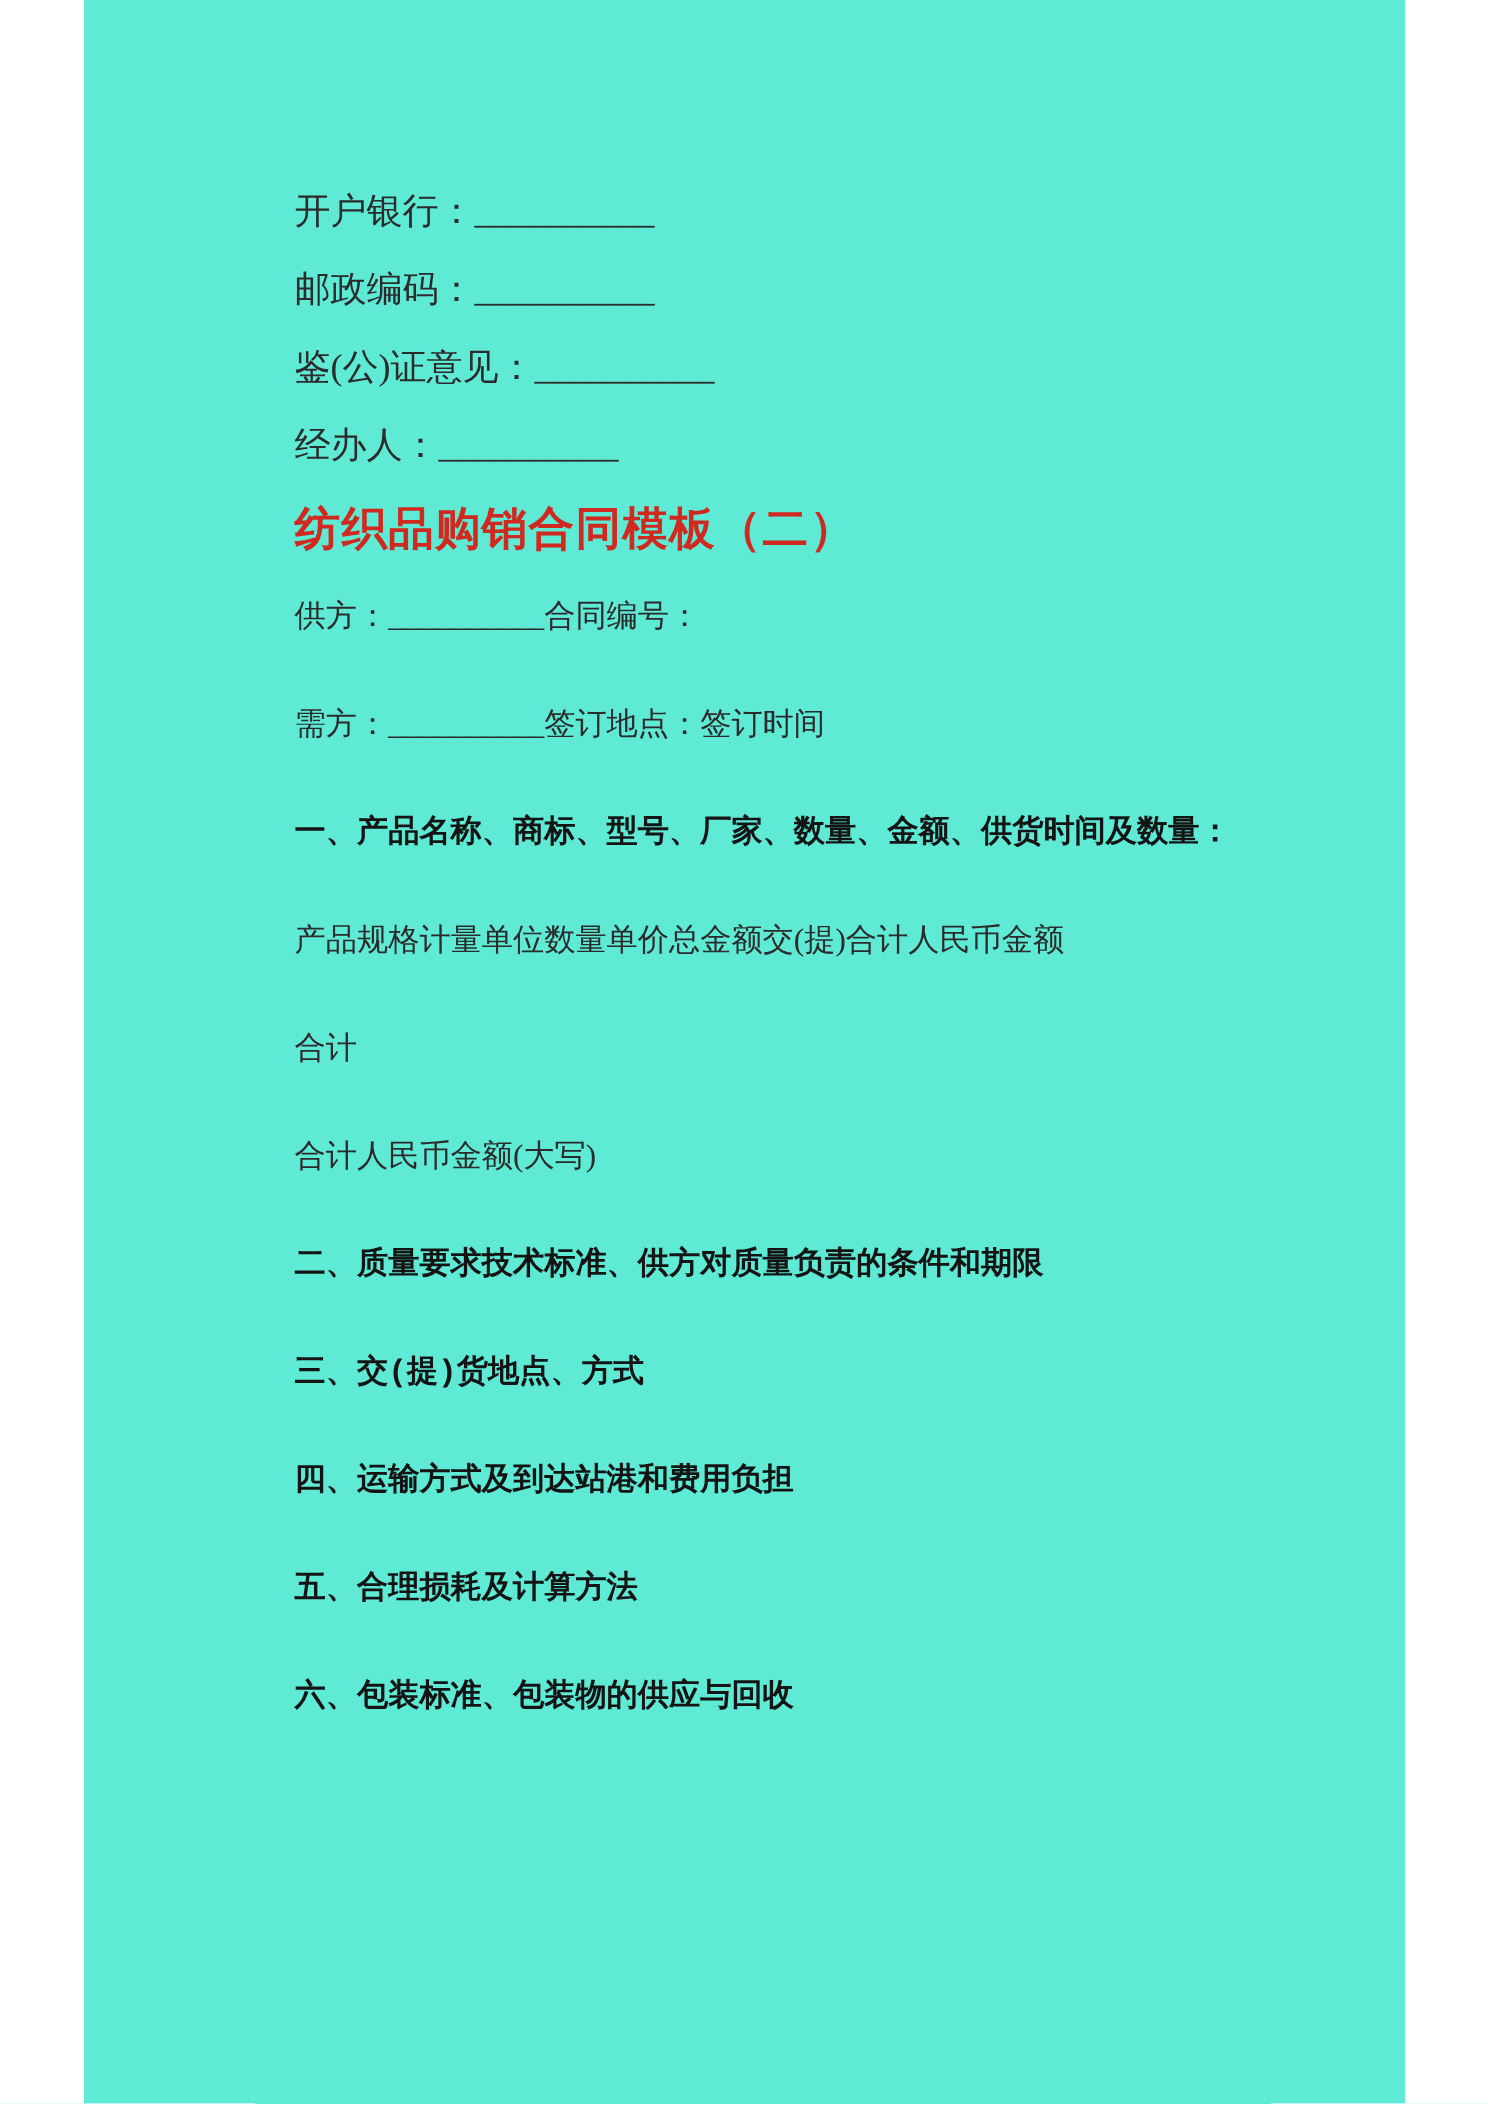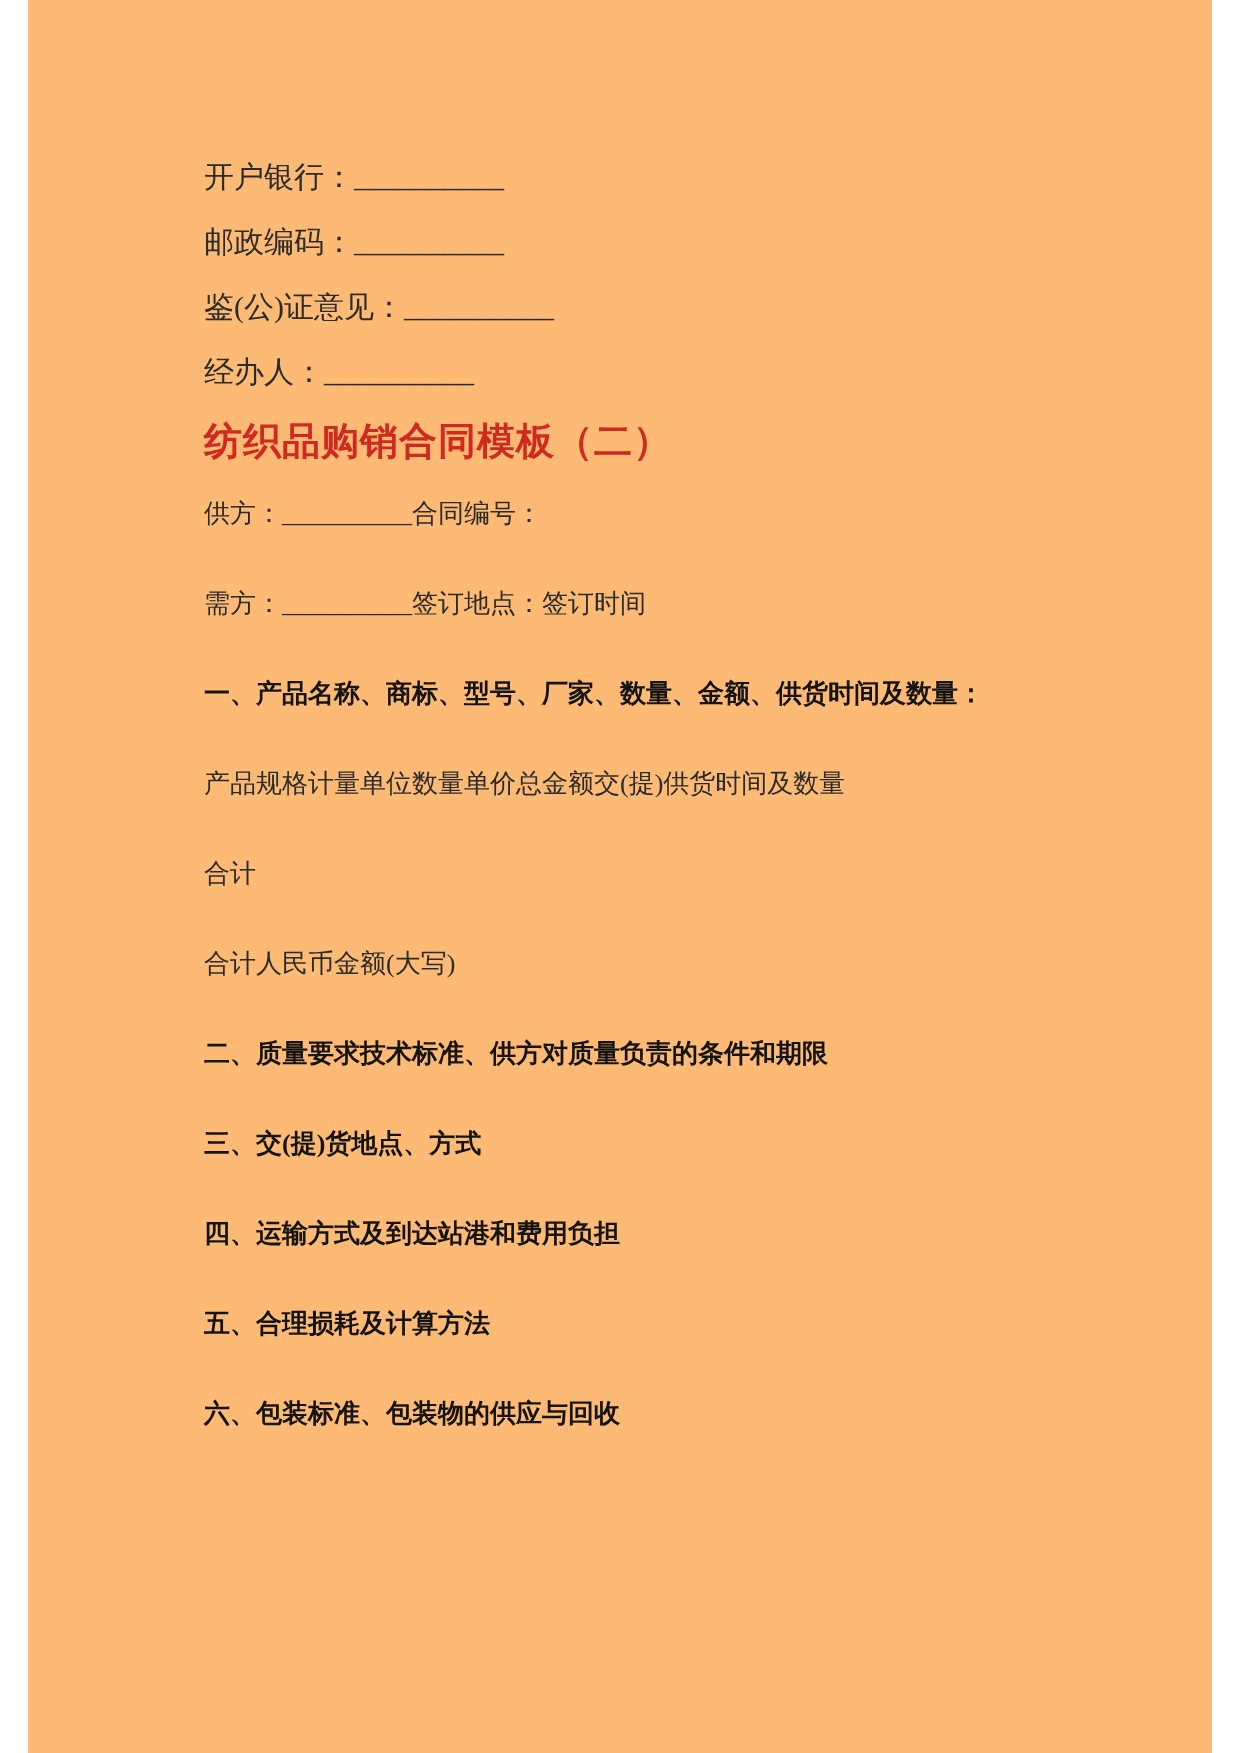--- a/index.html
+++ b/index.html
@@ -2,24 +2,24 @@
 <html><head>
 <meta charset="utf-8">
 <style>
   html, body {
     margin: 0;
     padding: 0;
     background: #ffffff;
   }
   .page {
     position: relative;
-    width: 1184px;
+    width: 1101px;
     height: 1753px;
     margin: 0 auto;
-    background: #fdba74;
+    background: #5eead4;
     box-sizing: border-box;
     padding: 158px 186px 0 176px;
     overflow: hidden;
     font-family: "Liberation Serif", serif;
     color: #2b2b2b;
   }
   .field-line {
     margin: 0 0 28px 0;
     font-size: 30px;
     line-height: 37px;
@@ -40,40 +40,40 @@
   .para {
     margin: 0 0 50px 0;
     font-size: 26px;
     line-height: 40px;
     white-space: nowrap;
     font-weight: 400;
   }
   .para.bold {
     font-weight: 700;
     color: #141414;
-    font-family: Liberation Serif, serif;
+    font-family: Liberation Mono, monospace;
   }
 </style>
 </head>
 <body>
 
 <div class="page">
 
   <p class="field-line">开户银行：__________</p>
   <p class="field-line">邮政编码：__________</p>
   <p class="field-line">鉴(公)证意见：__________</p>
   <p class="field-line">经办人：__________</p>
 
   <h1 class="doc-title">纺织品购销合同模板（二）</h1>
 
   <p class="para">供方：__________合同编号：</p>
   <p class="para">需方：__________签订地点：签订时间</p>
 
   <p class="para bold">一、产品名称、商标、型号、厂家、数量、金额、供货时间及数量：</p>
-  <p class="para">产品规格计量单位数量单价总金额交(提)供货时间及数量</p>
+  <p class="para">产品规格计量单位数量单价总金额交(提)合计人民币金额</p>
   <p class="para">合计</p>
   <p class="para">合计人民币金额(大写)</p>
 
   <p class="para bold">二、质量要求技术标准、供方对质量负责的条件和期限</p>
   <p class="para bold">三、交(提)货地点、方式</p>
   <p class="para bold">四、运输方式及到达站港和费用负担</p>
   <p class="para bold">五、合理损耗及计算方法</p>
   <p class="para bold">六、包装标准、包装物的供应与回收</p>
 
 </div>

